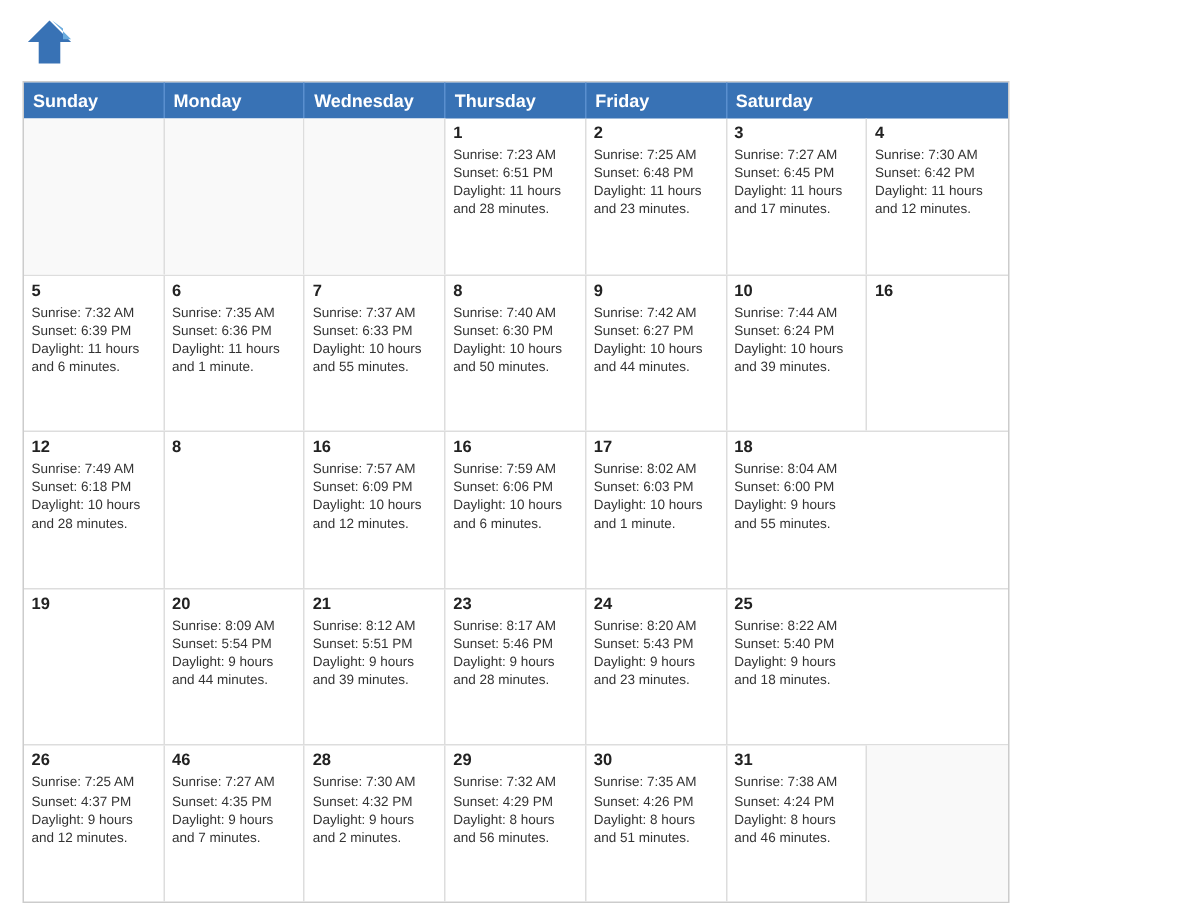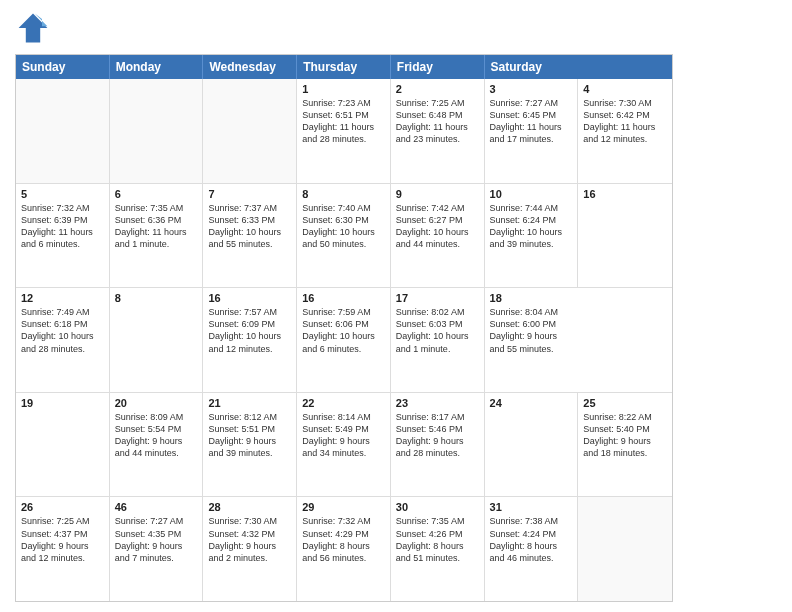--- a/index.html
+++ b/index.html
@@ -218,29 +218,26 @@
           </div>
           <div class="cal-cell">
             <div class="day-num">20</div>
             <div class="cell-text">Sunrise: 8:09 AM<br>Sunset: 5:54 PM<br>Daylight: 9 hours and 44 minutes.</div>
           </div>
           <div class="cal-cell">
             <div class="day-num">21</div>
             <div class="cell-text">Sunrise: 8:12 AM<br>Sunset: 5:51 PM<br>Daylight: 9 hours and 39 minutes.</div>
           </div>
           <div class="cal-cell">
-            <div class="day-num">22</div>
-            <div class="cell-text">Sunrise: 8:14 AM<br>Sunset: 5:49 PM<br>Daylight: 9 hours and 34 minutes.</div>
-          </div>
-          <div class="cal-cell">
             <div class="day-num">23</div>
             <div class="cell-text">Sunrise: 8:17 AM<br>Sunset: 5:46 PM<br>Daylight: 9 hours and 28 minutes.</div>
           </div>
           <div class="cal-cell">
             <div class="day-num">24</div>
+            <div class="cell-text">Sunrise: 8:20 AM<br>Sunset: 5:43 PM<br>Daylight: 9 hours and 23 minutes.</div>
           </div>
           <div class="cal-cell">
             <div class="day-num">25</div>
             <div class="cell-text">Sunrise: 8:22 AM<br>Sunset: 5:40 PM<br>Daylight: 9 hours and 18 minutes.</div>
           </div>
         </div>
         <div class="cal-row">
           <div class="cal-cell">
             <div class="day-num">26</div>
             <div class="cell-text">Sunrise: 7:25 AM<br>Sunset: 4:37 PM<br>Daylight: 9 hours and 12 minutes.</div>

